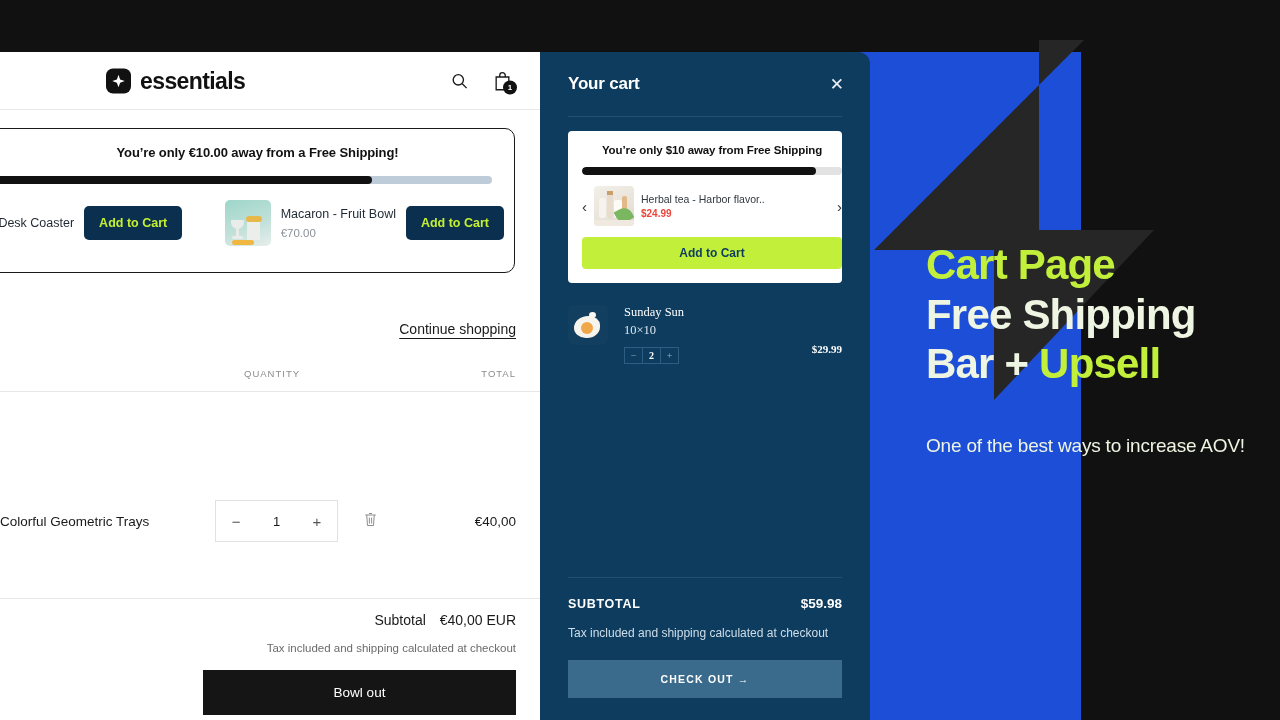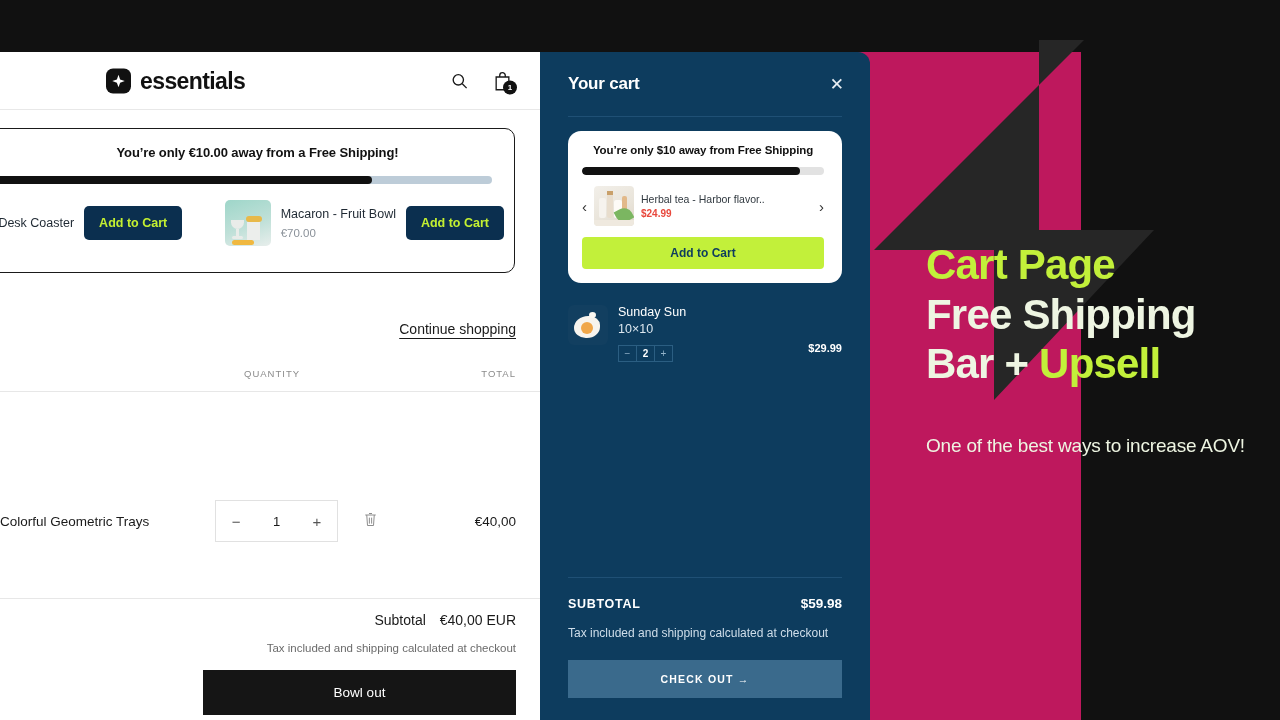--- a/index.html
+++ b/index.html
@@ -2,21 +2,21 @@
 <html><head>
 <meta charset="utf-8">
 <style>
   * { box-sizing: border-box; margin: 0; padding: 0; }
   html, body {
     width: 1280px; height: 720px;
     background: #111111;
     font-family: "Liberation Sans", sans-serif;
     overflow: hidden;
   }
-  .stage { position: relative; width: 1081px; height: 720px; background: #be185d; }
+  .stage { position: relative; width: 1081px; height: 720px; background: #1d4ed8; }
 
   
   .store {
     position: absolute; left: 0; top: 52px;
     width: 540px; height: 668px;
     background: #ffffff;
     overflow: hidden;
   }
   .store-header {
     position: relative; height: 58px;
@@ -143,22 +143,22 @@
     padding: 0 28px; position: relative;
   }
   .drawer-title { font-size: 17px; font-weight: 700; letter-spacing: -0.2px; }
   .drawer-close {
     position: absolute; right: 26px; top: 50%; transform: translateY(-50%);
     font-size: 17px; color: #e8eef3; cursor: pointer; line-height: 1;
   }
   .drawer-rule { height: 1px; background: #1f5075; margin: 0 28px; }
 
   .d-upsell {
-    margin: 14px 28px 0 28px; background: #ffffff; border-radius: 13px;
-    padding: 13px 18px 14px 14px;
+    margin: 14px 28px 0 28px; background: #ffffff; border-radius: 4px;
+    padding: 13px 0 14px 14px;
   }
   .d-upsell-title {
     font-size: 11.5px; font-weight: 700; color: #111; text-align: center; letter-spacing: -0.1px;
   }
   .d-progress {
     margin-top: 11px; height: 8px; border-radius: 6px; background: #e2e2e2; overflow: hidden;
   }
   .d-progress-fill { height: 100%; border-radius: 6px; background: #111111; }
   .d-carousel { display: flex; align-items: center; gap: 7px; margin-top: 11px; }
   .car-arrow { font-size: 15px; color: #333; cursor: pointer; user-select:none; flex:0 0 auto; }
@@ -170,21 +170,21 @@
   .d-info { flex: 1; min-width: 0; }
   .d-name { font-size: 10.5px; color: #30383f; white-space: nowrap; overflow: hidden; }
   .d-price { font-size: 10px; color: #e8483d; margin-top: 3px; font-weight: 600; }
   .btn-add-lime {
     display: block; width: 100%; margin-top: 11px;
     background: #c2f03a; color: #0d3c5e;
     border: none; border-radius: 4px; padding: 9px 0;
     font-size: 12px; font-weight: 700; cursor: pointer;
   }
 
-  .d-line { display: flex; gap: 10px; margin: 22px 28px 16px 28px; }
+  .d-line { display: flex; gap: 16px; margin: 22px 28px 16px 28px; font-family: Liberation Serif, serif; }
   .d-line-thumb {
     width: 40px; height: 40px; flex: 0 0 40px; border-radius: 6px;
     background: #123f60; position: relative; overflow: hidden;
   }
   .d-line-name { font-size: 12.5px; color: #ffffff; }
   .d-line-var { font-size: 12.5px; color: #dce7ef; margin-top: 3px; }
   .d-qty {
     margin-top: 9px; display: flex; align-items: center;
     border: 1px solid #2b5e82; width: 55px; height: 17px;
   }

